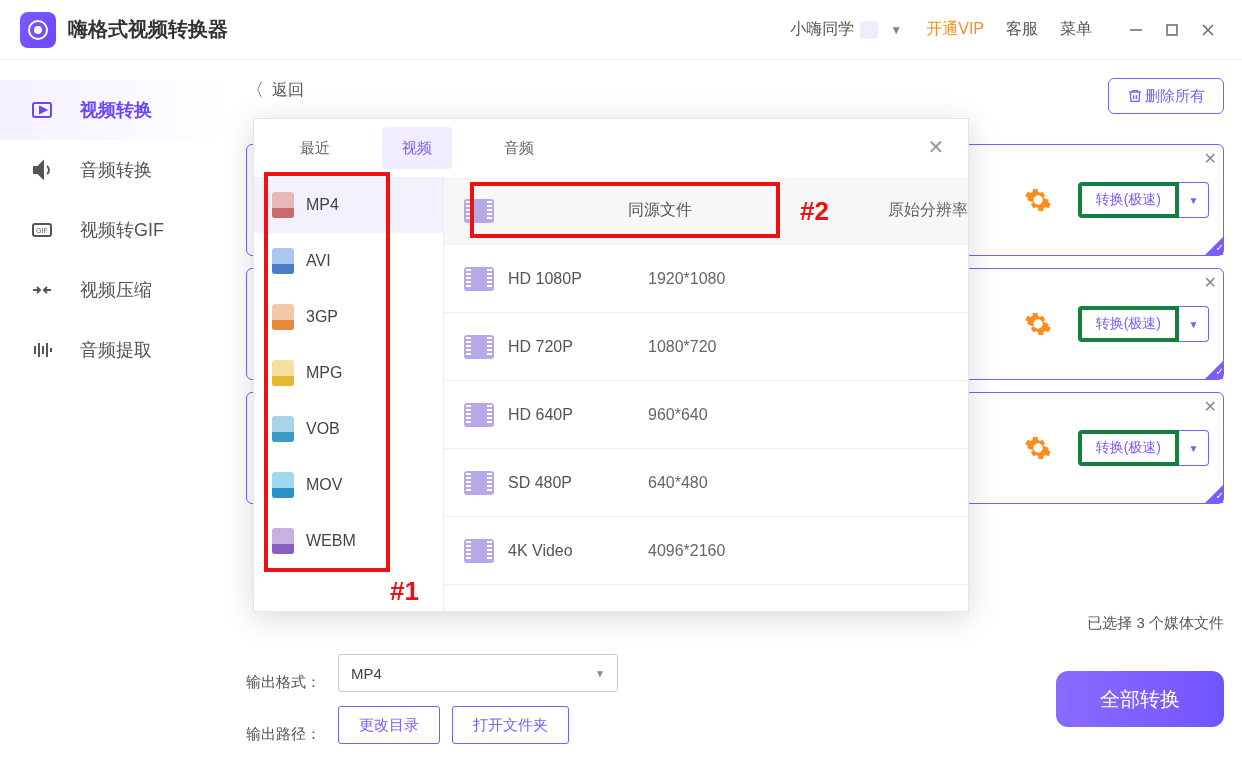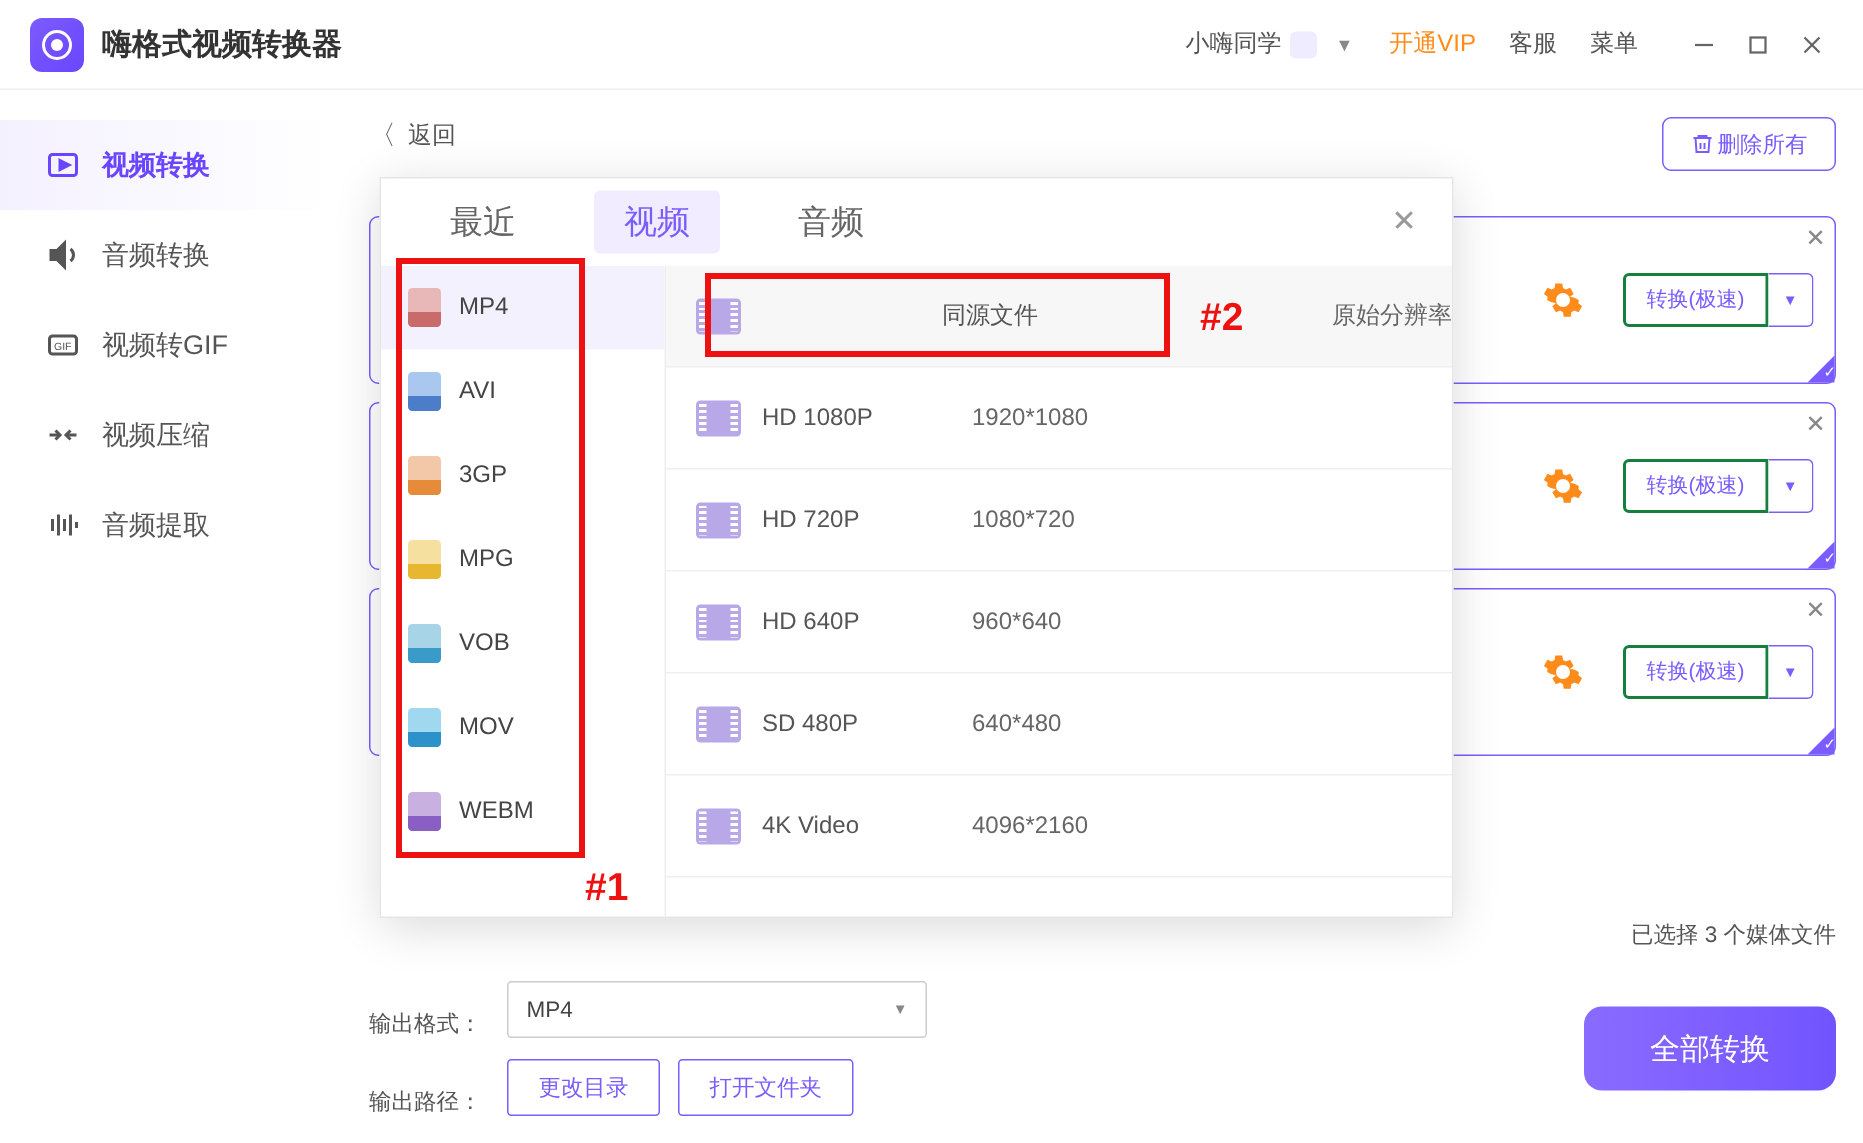--- a/index.html
+++ b/index.html
@@ -14,36 +14,36 @@
 .user-name { color: #555; font-size: 16px; margin-right: 6px; }
 .user-badge { width: 18px; height: 18px; background: #f0ecff; border-radius: 4px; margin-right: 12px; display: inline-block; }
 .caret-down { color: #888; font-size: 12px; margin-right: 24px; cursor: pointer; }
 .vip-link { color: #ff8c1a; font-size: 16px; margin-right: 22px; cursor: pointer; }
 .top-link { color: #555; font-size: 16px; margin-right: 22px; cursor: pointer; }
 .win-btn { width: 28px; height: 28px; display: inline-flex; align-items: center; justify-content: center; color: #666; cursor: pointer; margin-left: 8px; }
 .win-btn svg { width: 16px; height: 16px; }
 
 .main { display: flex; height: calc(100% - 60px); }
 .sidebar { width: 228px; background: #fff; padding-top: 20px; }
-.side-item { height: 60px; display: flex; align-items: center; padding-left: 30px; cursor: pointer; font-size: 18px; color: #555; gap: 14px; }
+.side-item { height: 60px; display: flex; align-items: center; padding-left: 30px; cursor: pointer; font-size: 18px; color: #555; gap: 26px; }
 .side-item.active { color: #6a45ff; font-weight: bold; background: linear-gradient(90deg, #f4f1ff, #fff); }
 .side-icon { width: 24px; height: 24px; display: inline-flex; align-items: center; justify-content: center; }
 
 .content { flex: 1; position: relative; padding: 18px 18px 0 18px; }
 .back-row { display: flex; align-items: center; font-size: 16px; color: #555; cursor: pointer; margin-bottom: 14px; }
 .back-chev { font-size: 18px; margin-right: 8px; color: #666; }
 
 .queue-area { position: relative; }
 
 .file-card { border: 1px solid #7b5cff; border-radius: 6px; margin-bottom: 12px; height: 112px; display: flex; align-items: center; padding: 0 14px; position: relative; }
 .thumb { width: 60px; height: 80px; background: linear-gradient(#999, #ccc); border-radius: 4px; margin-right: 16px; }
 .card-spacer { flex: 1; }
 .gear-icon { width: 28px; height: 28px; margin-right: 26px; color: #ff8c1a; }
 .convert-combo { display: flex; }
-.convert-btn { height: 36px; padding: 0 14px; border: 2px solid #15803d; color: #7b5cff; background: #fff; font-size: 14px; display: flex; align-items: center; border-radius: 4px 0 0 4px; cursor: pointer; }
+.convert-btn { height: 36px; padding: 0 14px; border: 4px solid #15803d; color: #7b5cff; background: #fff; font-size: 14px; display: flex; align-items: center; border-radius: 4px 0 0 4px; cursor: pointer; }
 .convert-dd { width: 30px; height: 36px; border: 1px solid #7b5cff; border-left: none; color: #7b5cff; background: #fff; display: flex; align-items: center; justify-content: center; border-radius: 0 4px 4px 0; cursor: pointer; font-size: 10px; }
 .card-close { position: absolute; top: 4px; right: 6px; color: #888; font-size: 16px; cursor: pointer; }
 .card-corner { position: absolute; bottom: 0; right: 0; width: 0; height: 0; border-style: solid; border-width: 0 0 18px 18px; border-color: transparent transparent #7b5cff transparent; }
 .card-corner::after { content: '✓'; position: absolute; right: -1px; top: 5px; color: #fff; font-size: 10px; }
 
 .delete-all-row { position: absolute; top: 18px; right: 18px; }
 .delete-all { height: 36px; padding: 0 18px; border: 1px solid #7b5cff; color: #7b5cff; background: #fff; border-radius: 6px; font-size: 15px; display: inline-flex; align-items: center; gap: 2px; cursor: pointer; }
 
 .status-row { position: absolute; right: 18px; top: 554px; font-size: 15px; color: #555; }
 
@@ -52,21 +52,21 @@
 .label { font-size: 15px; color: #555; width: 80px; }
 .combo, .textbox { height: 38px; border: 1px solid #ccc; border-radius: 3px; display: flex; align-items: center; padding: 0 12px; font-size: 15px; color: #444; background: #fff; }
 .combo { width: 280px; justify-content: space-between; cursor: pointer; }
 .textbox { width: 280px; }
 .outline-btn { height: 38px; padding: 0 20px; border: 1px solid #7b5cff; color: #7b5cff; background: #fff; border-radius: 3px; font-size: 15px; cursor: pointer; }
 .primary-btn { height: 56px; padding: 0 44px; background: linear-gradient(90deg, #8a6bff, #7254ff); color: #fff; border: none; border-radius: 12px; font-size: 20px; cursor: pointer; margin-left: auto; }
 
 
 .popup { position: absolute; left: 253px; top: 118px; width: 716px; height: 494px; background: #fff; border: 1px solid #e5e5e5; box-shadow: 0 6px 30px rgba(0,0,0,0.15); display: flex; flex-direction: column; }
 .popup-tabs { height: 58px; display: flex; align-items: center; padding: 0 26px; position: relative; }
-.ptab { padding: 0 20px; height: 42px; display: flex; align-items: center; font-size: 22px; color: #666; cursor: pointer; border-radius: 4px; margin-right: 32px; }
+.ptab { padding: 0 20px; height: 42px; display: flex; align-items: center; font-size: 15px; color: #666; cursor: pointer; border-radius: 4px; margin-right: 32px; }
 .ptab.active { color: #7b5cff; background: #f1ecff; }
 .popup-close { position: absolute; right: 18px; top: 14px; width: 28px; height: 28px; display: flex; align-items: center; justify-content: center; color: #999; cursor: pointer; font-size: 20px; }
 .popup-body { flex: 1; display: flex; overflow: hidden; }
 .fmt-col { width: 190px; border-right: 1px solid #eee; overflow-y: auto; position: relative; }
 .fmt-col::-webkit-scrollbar { width: 8px; }
 .fmt-col::-webkit-scrollbar-thumb { background: #ccc; border-radius: 4px; }
 .fmt-item { height: 56px; display: flex; align-items: center; padding-left: 18px; gap: 12px; font-size: 16px; color: #444; cursor: pointer; }
 .fmt-item.selected { background: #f4f1ff; }
 .fmt-icon { width: 22px; height: 26px; border-radius: 3px; position: relative; }
 .fmt-icon::after { content: ''; position: absolute; bottom: 0; left: 0; right: 0; height: 10px; border-radius: 0 0 3px 3px; }

